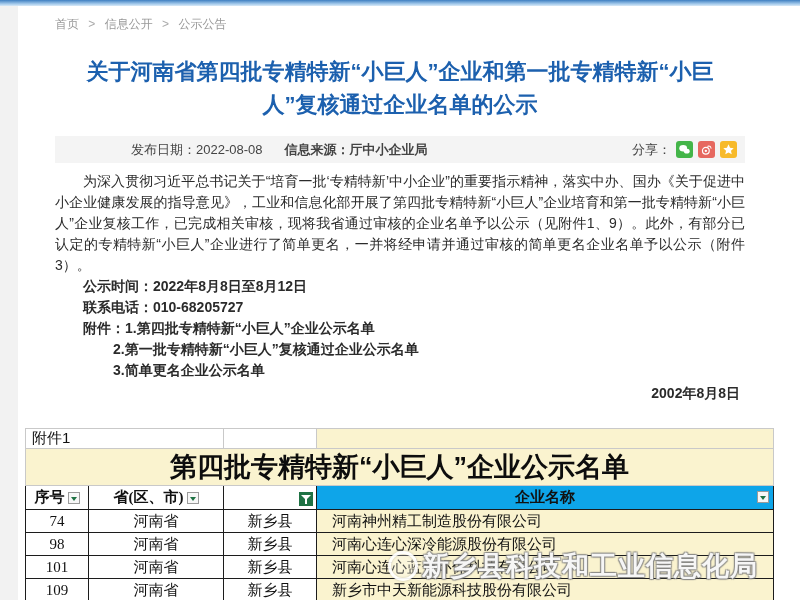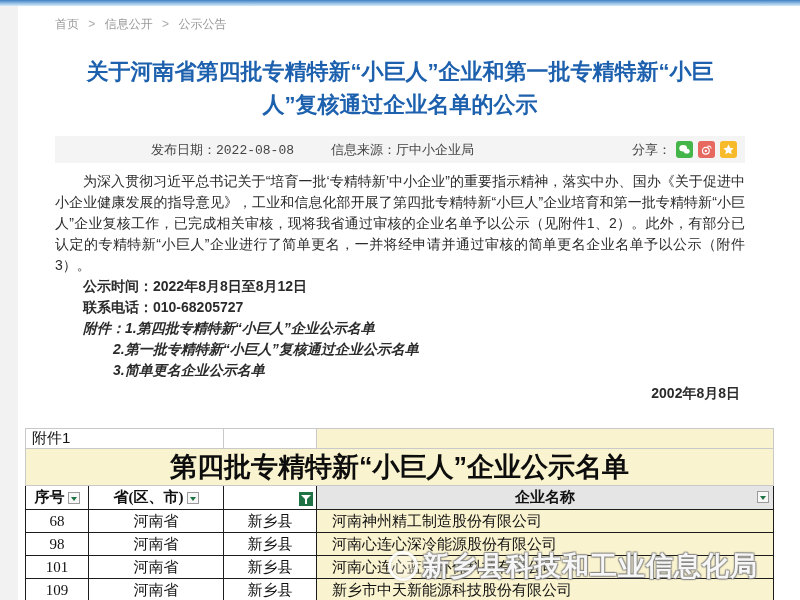--- a/index.html
+++ b/index.html
@@ -5,41 +5,41 @@
   * { margin:0; padding:0; box-sizing:border-box; }
   html,body { width:800px; height:600px; overflow:hidden; }
   body { font-family:"Liberation Sans",sans-serif; background:#ffffff; position:relative; color:#2b2b2b; }
   .left-strip { position:absolute; left:0; top:0; width:18px; height:600px; background:#f2f2f2; }
   .topbar { position:relative; height:6px; background:linear-gradient(to bottom,#3f7fc1,#9cc4e8 60%,#d9eaf8); z-index:2; }
   .breadcrumb { padding:10px 0 0 55px; font-size:12px; color:#999; position:relative; }
   .breadcrumb a { color:#999; text-decoration:none; cursor:pointer; }
   .breadcrumb .sep { margin:0 6px; color:#aaa; }
   .title { margin:22px auto 0; max-width:648px; text-align:center; color:#1c60ae; font-size:22px; font-weight:bold; line-height:33px; }
   .meta { margin:15px 55px 0; height:27px; background:#f4f4f4; display:flex; align-items:center; font-size:13px; color:#444; position:relative; }
-  .meta .m-publish { margin-left:96px;font-family:Liberation Mono, monospace; }
-  .meta .m-source { margin-left:37px; }
+  .meta .m-publish { margin-left:76px; }
+  .meta .m-source { margin-left:22px;font-weight:bold; }
   .meta .share { margin-left:auto; padding-right:8px; display:flex; align-items:center; }
   .sicon { display:inline-flex; align-items:center; justify-content:center; width:17px; height:17px; border-radius:3px; margin-left:5px; cursor:pointer; }
   .sicon svg { display:block; }
   .body { margin:8px 55px 0; font-size:14px; line-height:21px; text-align:justify; color:#2b2b2b; }
   .para { text-indent:2em; }
   .line-bold { text-indent:2em; font-weight:bold; }
-  .attach { font-weight:bold;font-style:italic; }
+  .attach { font-weight:bold; }
   .attach-first { text-indent:2em; }
   .attach-rest { padding-left:58px; }
   .sign-date { text-align:right; padding-right:5px; font-weight:bold; margin-top:2px; }
   
   .sheet { position:absolute; left:25px; top:428px; width:748px; background:#fff; }
   .sheet table { border-collapse:collapse; table-layout:fixed; width:748px; }
   .sheet td, .sheet th { overflow:hidden; white-space:nowrap; }
   tr.pre td { border:1px solid #c9c9c9; height:14px; font-size:15px; background:#fff; }
   td.pre-label { padding-left:6px; text-align:left; font-weight:normal; color:#111; }
   tr.ttl td { border:1px solid #c9c9c9; background:#faf3cf; color:#0d0d0d; font-weight:bold; font-size:27px; text-align:center; height:34px; }
   tr.hdr th { border:1.5px solid #1c1c1c; height:24px; font-size:15px; font-weight:bold; background:#fff; font-family:"Liberation Serif","DejaVu Serif",serif; color:#111; position:relative; }
-  tr.hdr th.c3 { background:#e5e5e5;text-align:center; }
+  tr.hdr th.c3 { background:#0ea5e9;text-align:center; }
   tbody.data td { border:1.5px solid #1c1c1c; height:23px; font-size:15px; font-family:"Liberation Serif","DejaVu Serif",serif; text-align:center; background:#fff; color:#111; }
   tbody.data td.c3 { background:#faf3cf; text-align:left; padding-left:15px; }
   
   .dd { display:inline-block; width:12px; height:12px; border:1px solid #9b9b9b; background:#f7f7f7; position:relative; margin-left:3px; vertical-align:-2px; cursor:pointer; }
   .dd::after { content:''; position:absolute; left:2px; top:4px; border:3px solid transparent; border-top:4px solid #1f7244; }
   .dd.flush { position:absolute; right:4px; top:50%; margin-top:-7px; }
   th.c2 { text-align:right; padding-right:3px; }
   .funnel { display:inline-block; width:14px; height:14px; background:#1f7244; position:relative; vertical-align:middle; cursor:pointer; }
   .funnel::before { content:''; position:absolute; left:2px; top:3px; border-left:5px solid transparent; border-right:5px solid transparent; border-top:5px solid #fff; }
   .funnel::after { content:''; position:absolute; left:6px; top:7px; width:2px; height:5px; background:#fff; }
@@ -84,21 +84,21 @@
     </span>
     <span class="sicon" style="background:#f7ba2a;">
       <svg width="13" height="13" viewBox="0 0 20 20">
           <polygon points="10,2 12.4,7.2 18,7.9 13.8,11.8 15,17.4 10,14.5 5,17.4 6.2,11.8 2,7.9 7.6,7.2" fill="#fff"></polygon>
         </svg>
     </span>
   </span>
 </div>
 
 <div class="body">
-  <p class="para">为深入贯彻习近平总书记关于“培育一批‘专精特新’中小企业”的重要指示精神，落实中办、国办《关于促进中小企业健康发展的指导意见》，工业和信息化部开展了第四批专精特新“小巨人”企业培育和第一批专精特新“小巨人”企业复核工作，已完成相关审核，现将我省通过审核的企业名单予以公示（见附件1、2）。此外，有部分已认定的专精特新“小巨人”企业进行了简单更名，一并将经申请并通过审核的简单更名企业名单予以公示（附件3）。</p>
+  <p class="para">为深入贯彻习近平总书记关于“培育一批‘专精特新’中小企业”的重要指示精神，落实中办、国办《关于促进中小企业健康发展的指导意见》，工业和信息化部开展了第四批专精特新“小巨人”企业培育和第一批专精特新“小巨人”企业复核工作，已完成相关审核，现将我省通过审核的企业名单予以公示（见附件1、9）。此外，有部分已认定的专精特新“小巨人”企业进行了简单更名，一并将经申请并通过审核的简单更名企业名单予以公示（附件3）。</p>
   <p class="line-bold">公示时间：2022年8月8日至8月12日</p>
   <p class="line-bold">联系电话：010-68205727</p>
   <div class="attach">
     <p class="attach-first"><span>附件：</span><span>1.第四批专精特新“小巨人”企业公示名单</span></p>
     <p class="attach-rest">2.第一批专精特新“小巨人”复核通过企业公示名单</p>
     <p class="attach-rest">3.简单更名企业公示名单</p>
   </div>
   <p class="sign-date">2002年8月8日</p>
 </div>
 
@@ -121,21 +121,21 @@
       </tr>
       <tr class="hdr">
         <th class="c0"><span>序号</span><span class="dd"></span></th>
         <th class="c1"><span>省(区、市)</span><span class="dd"></span></th>
         <th class="c2"><span class="funnel"></span></th>
         <th class="c3"><span>企业名称</span><span class="dd flush"></span></th>
       </tr>
     </tbody>
     <tbody class="data">
         <tr>
-          <td class="c0">68</td>
+          <td class="c0">74</td>
           <td class="c1">河南省</td>
           <td class="c2">新乡县</td>
           <td class="c3">河南神州精工制造股份有限公司</td>
         </tr>
         <tr>
           <td class="c0">98</td>
           <td class="c1">河南省</td>
           <td class="c2">新乡县</td>
           <td class="c3">河南心连心深冷能源股份有限公司</td>
         </tr>

